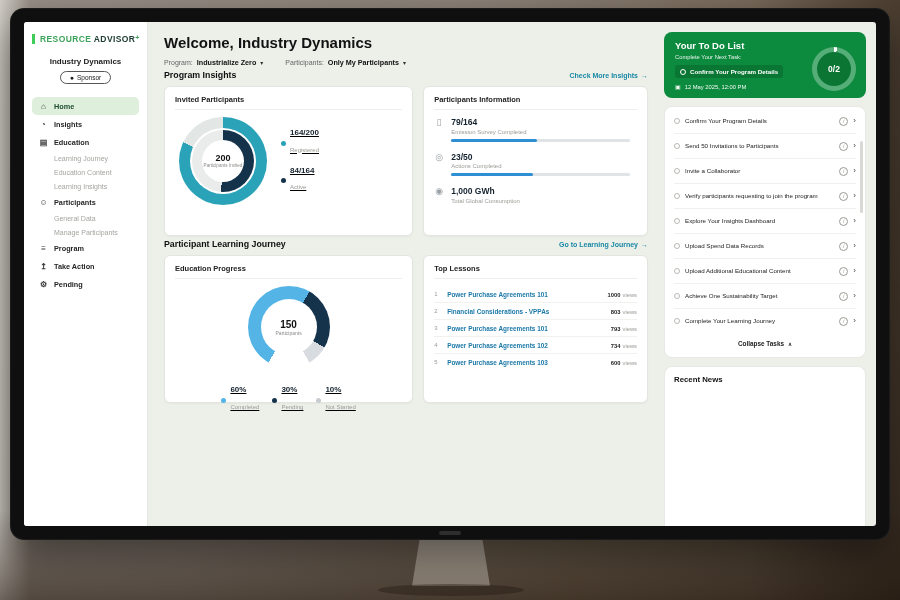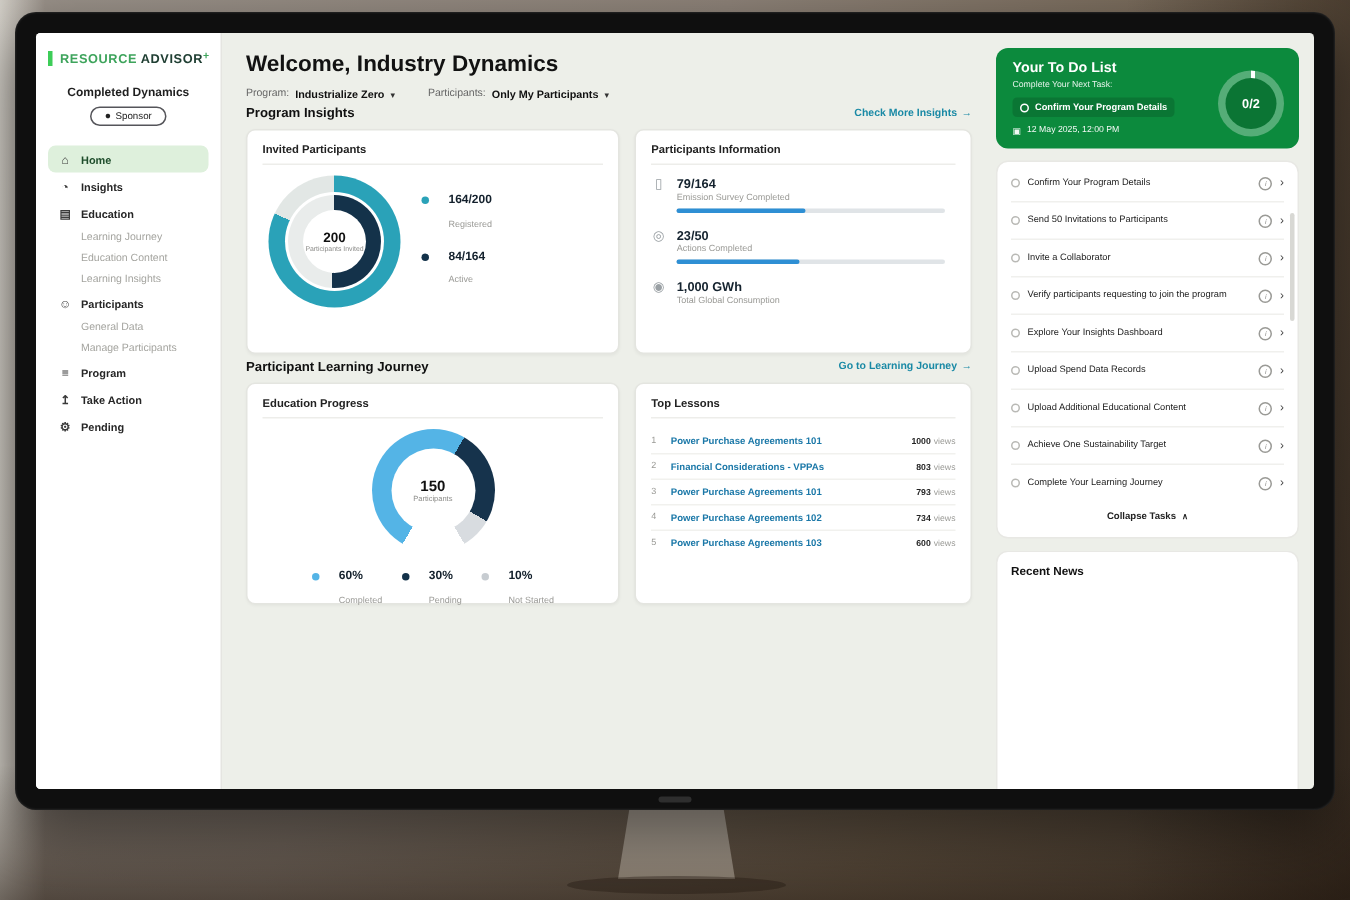--- a/index.html
+++ b/index.html
@@ -48,21 +48,21 @@
   .card.lessons{flex:1;height:148px;}
 
   .donut-wrap{display:flex;align-items:center;gap:14px;padding-left:4px;}
   .donut{width:88px;height:88px;border-radius:50%;background:conic-gradient(#2aa2b8 0 82%,#e2e7e5 0);position:relative;}
   .donut-gap{position:absolute;inset:11px;border-radius:50%;background:#fff;}
   .donut-ring2{position:absolute;inset:13px;border-radius:50%;background:conic-gradient(#14324a 0 51%,#e9eceb 0);}
   .donut-hole{position:absolute;inset:23px;border-radius:50%;background:#fff;display:flex;flex-direction:column;align-items:center;justify-content:center;text-align:center;}
   .donut-hole b{font-size:9px;color:#111;}
   .donut-hole span{font-size:4.6px;color:#8b8b88;line-height:1.3;}
   .legend{display:flex;flex-direction:column;gap:11px;}
-  .legend-item{display:flex;gap:13px;align-items:flex-start;}
+  .legend-item{display:flex;gap:4px;align-items:center;text-decoration:underline;}
   .dot{width:5px;height:5px;min-width:5px;border-radius:50%;margin-top:2px;}
   .dot.teal{background:#2aa2b8;}
   .dot.navy{background:#14324a;}
   .dot.lblue{background:#54b4e6;}
   .dot.gray{background:#c7ccd1;}
   .legend-item b{font-size:8px;color:#13202c;display:block;line-height:1.1;}
   .legend-item span{font-size:6px;color:#9a9a96;}
 
   .info-row{display:flex;gap:7px;margin-bottom:10px;}
   .info-icon{font-size:9px;color:#9aa0a4;width:10px;text-align:center;}
@@ -70,21 +70,21 @@
   .info-value{font-size:8.5px;font-weight:bold;color:#14222e;}
   .info-label{font-size:6px;color:#9a9a96;margin-top:1.5px;}
   .bar{height:3px;background:#e0e4e7;border-radius:2px;margin-top:4px;width:96%;}
   .bar-fill{height:100%;background:#2e8fd4;border-radius:2px;}
 
   .gauge-wrap{display:flex;flex-direction:column;align-items:center;}
   .gauge{width:82px;height:82px;border-radius:50%;background:conic-gradient(from 210deg,#54b4e6 0 180deg,#16334c 180deg 270deg,#d8dce0 270deg 300deg,transparent 300deg);position:relative;}
   .gauge-hole{position:absolute;inset:13px;border-radius:50%;background:#fff;display:flex;flex-direction:column;align-items:center;justify-content:center;}
   .gauge-hole b{font-size:10px;color:#111;}
   .gauge-hole span{font-size:5px;color:#8b8b88;}
-  .gauge-legend{display:flex;gap:13px;margin-top:12px;}
+  .gauge-legend{display:flex;gap:13px;margin-top:18px;}
 
   .lesson{display:flex;align-items:center;gap:6px;padding:4.5px 0;border-bottom:1px solid #f1f1ee;cursor:pointer;}
   .lesson:last-child{border-bottom:none;}
   .lesson-rank{font-size:6px;color:#9a9a96;width:7px;}
   .lesson-title{flex:1;font-size:6.4px;font-weight:bold;color:#1b78a8;}
   .lesson-views{font-size:7px;font-weight:bold;color:#222;white-space:nowrap;}
   .lesson-views span{font-size:5.8px;color:#9a9a96;font-weight:normal;margin-left:2px;}
 
   
   .todo-panel{width:216px;min-width:216px;padding:10px 10px 0 4px;box-sizing:border-box;display:flex;flex-direction:column;}
@@ -119,21 +119,21 @@
   <div class="stand-base"></div>
 
   <div class="monitor">
     <div class="screen">
 
       <aside class="sidebar">
         <div class="brand">
           <span class="brand-primary">RESOURCE</span>
           <span class="brand-secondary">ADVISOR</span><span class="brand-plus">+</span>
         </div>
-        <div class="org">Completed Dynamics</div>
+        <div class="org">Industry Dynamics</div>
         <div class="sponsor">
           <span class="sponsor-dot">●</span>
           <span>Sponsor</span>
         </div>
         <nav class="nav">
           <div class="nav-item active">
             <span class="nav-icon">⌂</span>
             <span>Home</span>
           </div>
           <div class="nav-item">

